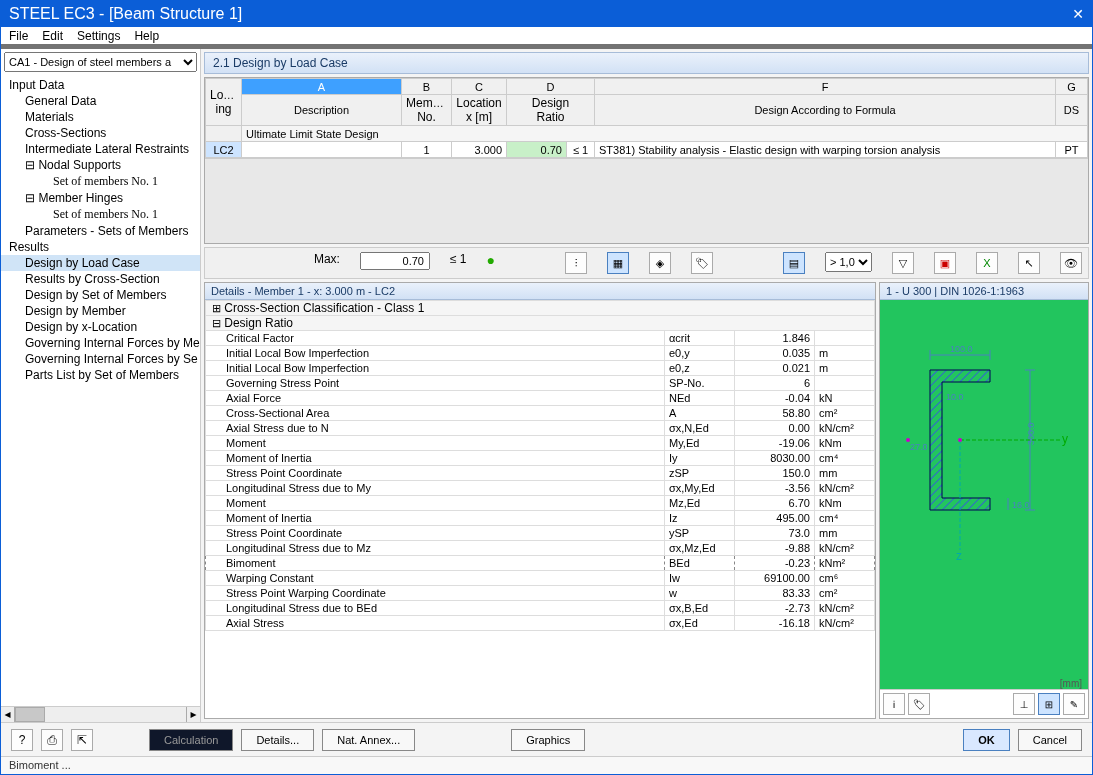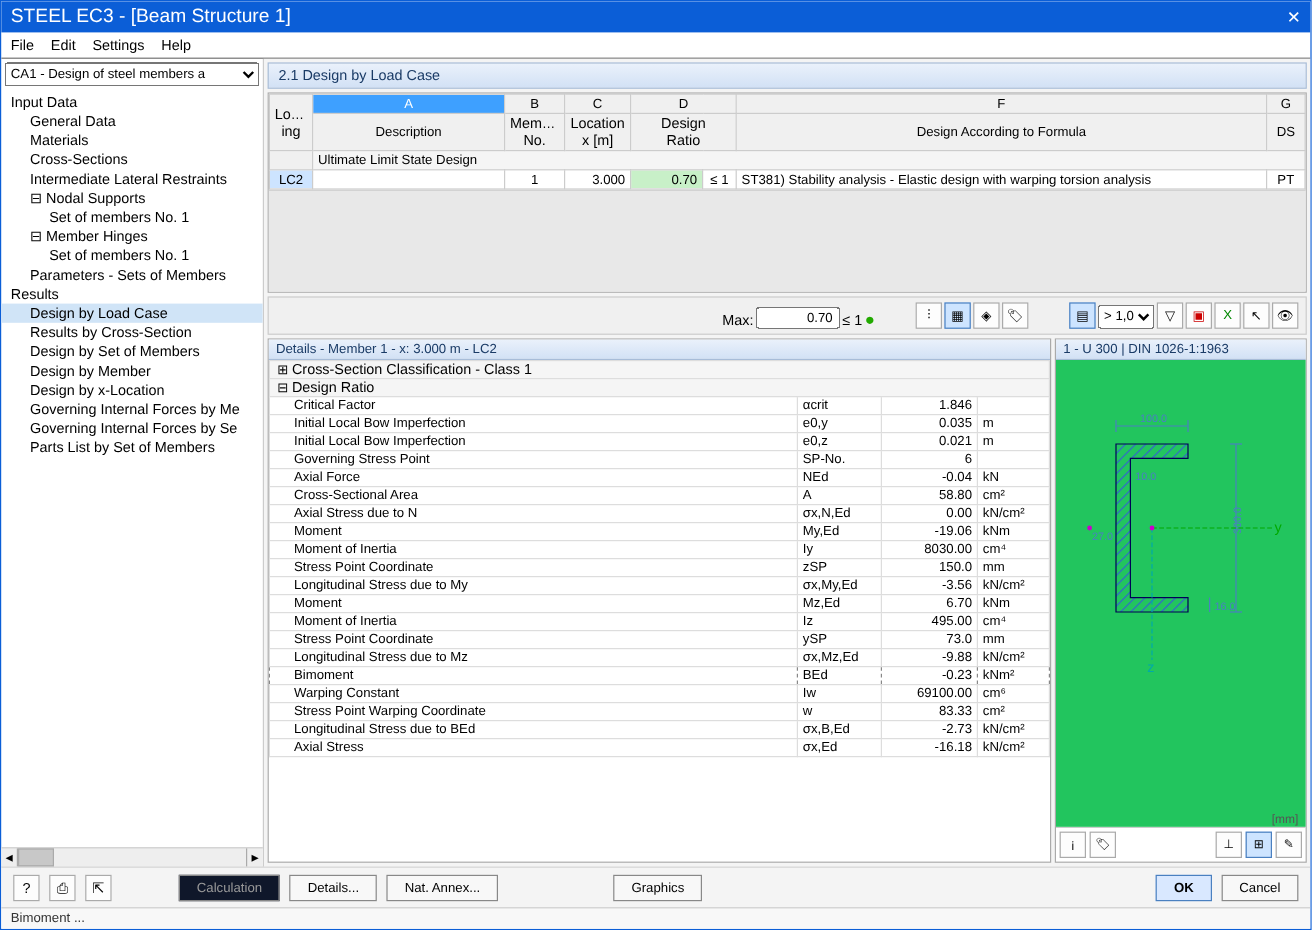--- a/index.html
+++ b/index.html
@@ -1,44 +1,44 @@
 <!DOCTYPE html>
 <html><head>
 <meta charset="utf-8">
 <style>
 * { box-sizing: border-box; margin: 0; padding: 0; font-family: "Segoe UI", Tahoma, Arial, sans-serif; font-size: 12px; }
 body { background: #fff; width: 1093px; height: 775px; overflow: hidden; border: 1px solid #0b5ed7; }
 .titlebar { background: #0b5ed7; color: #fff; height: 26px; display: flex; align-items: center; padding: 0 8px; justify-content: space-between; }
 .titlebar .title { font-size: 16px; }
 .titlebar .close { color: #fff; font-size: 14px; cursor: pointer; }
-.menubar { height: 22px; display: flex; align-items: center; border-bottom: 1px solid #737373; padding-left: 8px; gap: 14px; }
+.menubar { height: 22px; display: flex; align-items: center; border-bottom: 5px solid #737373; padding-left: 8px; gap: 14px; }
 .menubar span { cursor: pointer; }
 .main { display: flex; height: calc(775px - 26px - 22px - 34px - 20px); }
-.sidebar { width: 219px; border-right: 1px solid #ccc; display: flex; flex-direction: column; }
+.sidebar { width: 200px; border-right: 1px solid #ccc; display: flex; flex-direction: column; }
 .sidebar select { margin: 3px; height: 20px; font-size: 11px; }
 .tree { flex: 1; overflow: auto; font-size: 12px; padding: 2px 0; }
 .tree .node { padding: 1px 4px 1px 8px; white-space: nowrap; cursor: pointer; }
 .tree .child { padding-left: 24px; }
-.tree .child2 { padding-left: 40px; }
+.tree .child2 { padding-left: 52px; font-family: Liberation Serif, serif; }
 .tree .sel { background: #d0e4f7; }
 .hscroll { height: 16px; background: #eee; border-top: 1px solid #ccc; display:flex; }
 .hscroll .thumb { width: 30px; background:#c8c8c8; border:1px solid #aaa; }
 .content { flex: 1; display: flex; flex-direction: column; background: #f4f4f4; padding: 0; }
 .section-title { background: linear-gradient(#eaf1fb,#d2e1f5); border: 1px solid #a7bcd8; padding: 3px 8px; font-size: 12px; color: #1a3b66; margin: 3px; }
 .grid-wrap { margin: 0 3px 3px 3px; border: 1px solid #aaa; background: #fff; height: 167px; display:flex; flex-direction:column; }
 table.grid { border-collapse: collapse; width: 100%; table-layout: fixed; }
 table.grid th, table.grid td { border: 1px solid #ccc; padding: 1px 4px; font-size: 11px; height: 16px; overflow: hidden; text-overflow: ellipsis; white-space: nowrap; }
 table.grid th { background: #f0f0f0; font-weight: normal; text-align: center; }
 table.grid .rowhead { background: #f0f0f0; text-align: center; width: 36px; }
 table.grid .lc { background: #cde4ff; margin-left: 12px; }
 table.grid .num { text-align: right; }
 table.grid .ctr { text-align: center; }
 table.grid .ratio-ok { background: #c8f0c8; }
 .grid-fill { flex:1; background: #e8e8e8; border-top:1px solid #ccc; }
-.toolbar-row { display: flex; align-items: flex-end; gap: 2px; padding: 4px 6px; background: #f0f0f0; border: 1px solid #ccc; margin: 0 3px 3px 3px; }
+.toolbar-row { display: flex; align-items: flex-start; gap: 20px; padding: 4px 6px; background: #f0f0f0; border: 1px solid #ccc; margin: 0 3px 3px 3px; }
 .toolbar-row .spacer { flex: 1; }
 .toolbar-row input { width: 70px; height: 18px; text-align: right; padding-right: 4px; font-size: 11px; }
 .toolbar-row .tbtn { width: 22px; height: 22px; border: 1px solid #aaa; background: #fdfdfd; display:inline-flex; align-items:center; justify-content:center; font-size:11px; cursor:pointer; }
 .toolbar-row .tbtn.active { background:#cde4ff; border-color:#4a80c0; }
 .toolbar-row select { height: 20px; font-size:11px; }
 .lower { display: flex; gap: 3px; margin: 0 3px 3px 3px; flex:1; min-height:0; }
 .details-panel { flex: 1; display:flex; flex-direction:column; border:1px solid #aaa; background:#fff; min-width:0; }
 .details-title { background: linear-gradient(#eaf1fb,#d2e1f5); border-bottom:1px solid #a7bcd8; padding:2px 6px; font-size:11px; color:#1a3b66; }
 .details-body { flex:1; overflow:auto; }
 table.details { border-collapse: collapse; width: 100%; }

